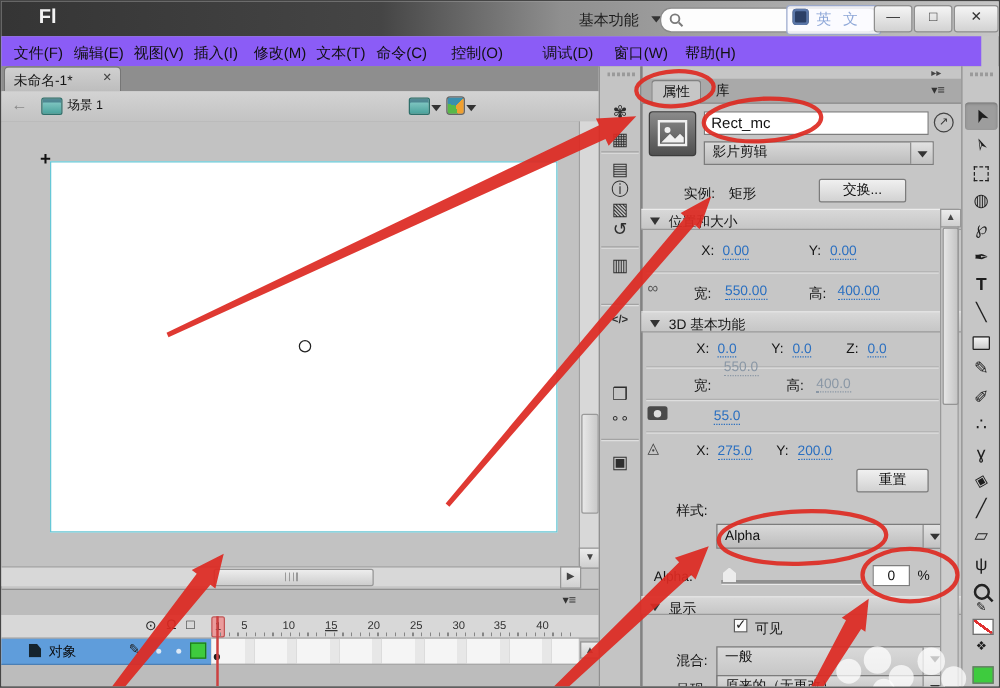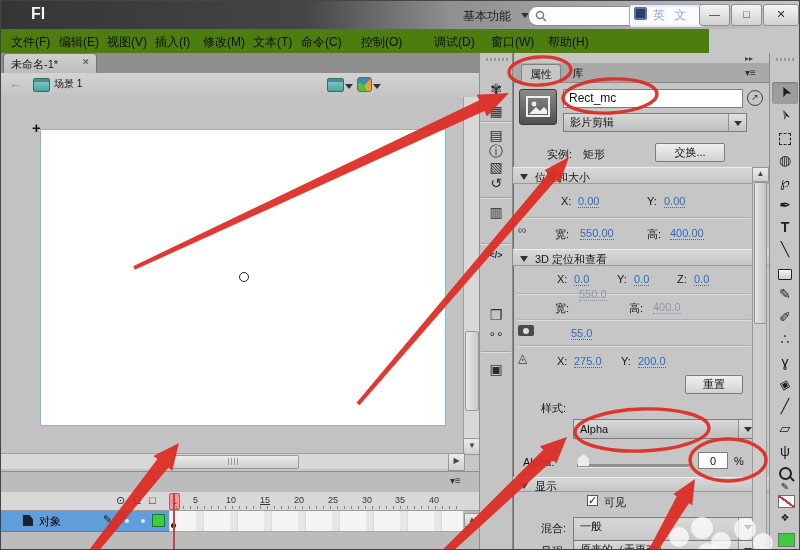--- a/index.html
+++ b/index.html
@@ -14,21 +14,21 @@
   .fl-logo{left:30px;top:4px;color:#f4f4f4;font-size:16px;font-weight:bold;letter-spacing:0;}
   .workspace{left:462px;top:7px;font-size:12px;color:#1c1c1c;}
   .caret{width:0;height:0;border-left:4px solid transparent;border-right:4px solid transparent;border-top:5px solid #333;}
   .searchbox{left:527px;top:5px;width:174px;height:18px;background:#fdfdfd;border:1px solid #8a8a8a;border-radius:9px;}
   .ime{left:628px;top:3px;width:74px;height:22px;background:rgba(250,250,255,.85);border:1px solid #9aa8cc;border-radius:3px;}
   .ime-logo{left:633px;top:6px;width:13px;height:13px;background:#2b3f66;border-radius:3px;box-shadow:inset 0 0 0 2px #5a76a8;}
   .ime-label{left:652px;top:6px;font-size:12px;color:#8fa8d8;letter-spacing:3px;}
   .winbtn{top:3px;width:29px;height:20px;background:linear-gradient(#f5f5f5,#d2d2d2);border:1px solid #8f8f8f;border-radius:3px;
           text-align:center;line-height:18px;font-size:11px;color:#333;}
   
-  .menubar{left:0;top:28px;width:708px;height:24px;background:#4d7c0f;border-bottom:1px solid #979797;}
+  .menubar{left:0;top:28px;width:784px;height:24px;background:#8b5cf6;border-bottom:1px solid #979797;}
   .menu-item{top:5px;font-size:12px;color:#111;white-space:nowrap;}
   
   .doctabbar{left:0;top:52px;width:478px;height:20px;background:#8e8e8e;}
   .doctab{left:2px;top:52px;width:94px;height:20px;background:linear-gradient(#d0d0d0,#bdbdbd);border:1px solid #767676;border-bottom:none;
           border-radius:4px 4px 0 0;box-sizing:border-box;}
   .editbar{left:0;top:72px;width:478px;height:24px;background:linear-gradient(#d3d3d3,#c3c3c3);border-bottom:1px solid #9b9b9b;}
   .clapper{background:linear-gradient(#8fd0cc,#4aa29c);border:1px solid #2e6f6a;border-radius:2px;box-shadow:inset 0 3px 0 rgba(25,70,95,.5);}
   .symicon{background:conic-gradient(from 45deg,#f0a030 0 120deg,#58b848 0 240deg,#3a8fae 0);border-radius:3px;border:1px solid #666;}
   .zoomdd{left:384px;top:74px;width:86px;height:19px;background:#fff;border:1px solid #858585;}
   
@@ -260,21 +260,21 @@
   <span class="ab v" style="left:663px;top:194px;">0.00</span>
   <div class="ab hr" style="top:216px;"></div>
   <span class="ab" style="left:517px;top:222px;font-size:12px;color:#555;">∞</span>
   <span class="ab txt" style="left:554px;top:226px;">宽:</span>
   <span class="ab v" style="left:579px;top:226px;">550.00</span>
   <span class="ab txt" style="left:646px;top:226px;">高:</span>
   <span class="ab v" style="left:669px;top:226px;">400.00</span>
 
   <div class="ab sechead" style="top:248px;">
     <span class="ab tri" style="left:7px;top:6px;"></span>
-    <span class="ab txt" style="left:22px;top:2px;">3D 定位和查看</span>
+    <span class="ab txt" style="left:22px;top:2px;">3D 基本功能</span>
   </div>
   <span class="ab txt" style="left:556px;top:272px;">X:</span>
   <span class="ab v" style="left:573px;top:272px;">0.0</span>
   <span class="ab txt" style="left:616px;top:272px;">Y:</span>
   <span class="ab v" style="left:633px;top:272px;">0.0</span>
   <span class="ab txt" style="left:676px;top:272px;">Z:</span>
   <span class="ab v" style="left:693px;top:272px;">0.0</span>
   <div class="ab hr" style="top:292px;"></div>
   <span class="ab txt" style="left:554px;top:300px;">宽:</span>
   <span class="ab vg" style="left:578px;top:287px;">550.0</span>

